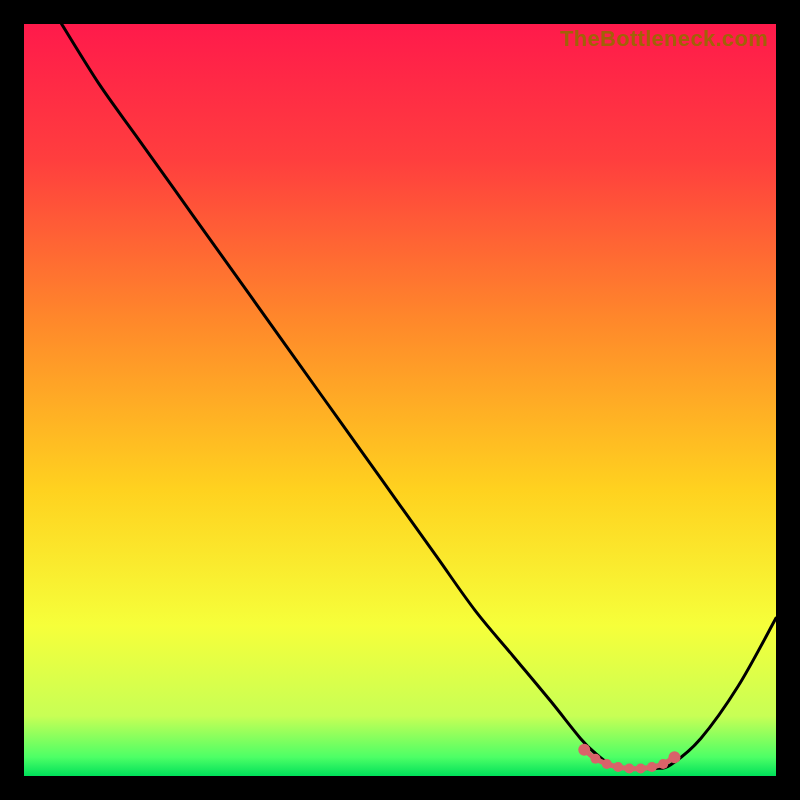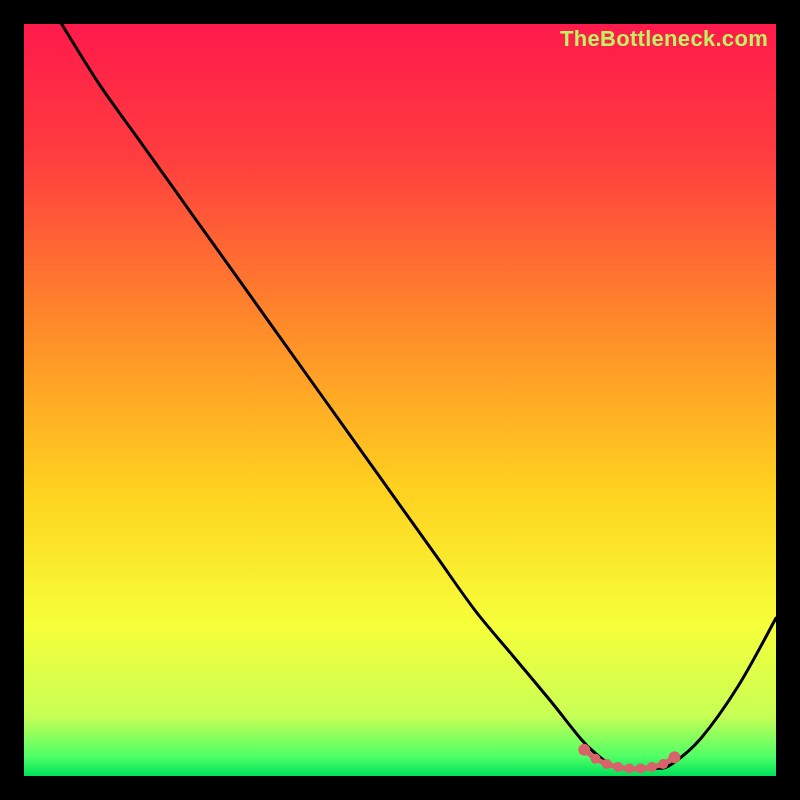--- a/index.html
+++ b/index.html
@@ -26,21 +26,21 @@
     height: 752px;
     overflow: hidden;
   }
   .watermark {
     position: absolute;
     top: 2px;
     right: 8px;
     font-family: Arial, Helvetica, sans-serif;
     font-size: 22px;
     font-weight: 600;
-    color: #bef264;
+    color: #a16207;
     letter-spacing: 0.3px;
     user-select: none;
   }
   svg {
     position: absolute;
     left: 0;
     top: 0;
   }
 </style>
 </head>

